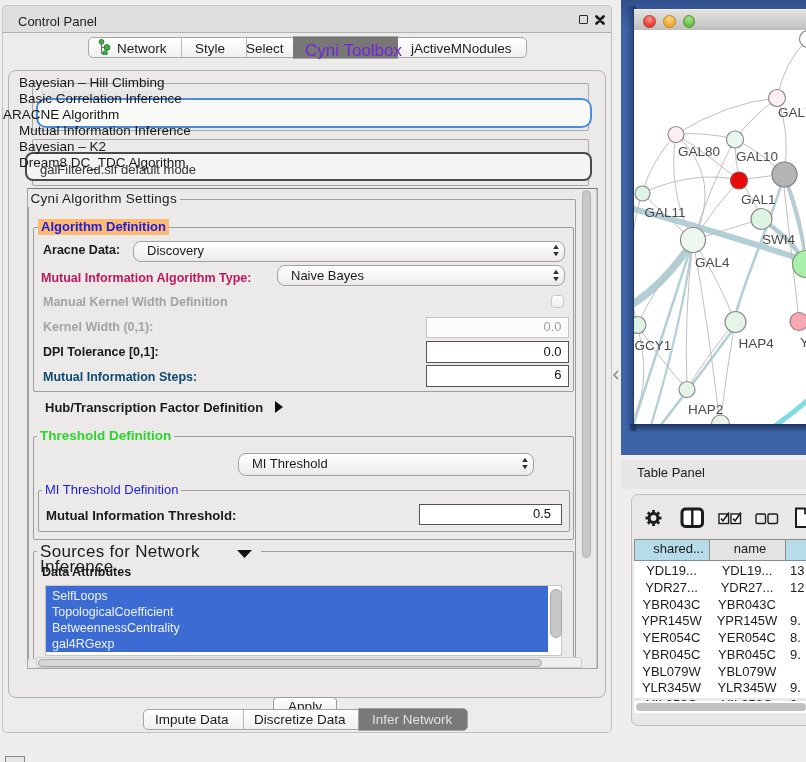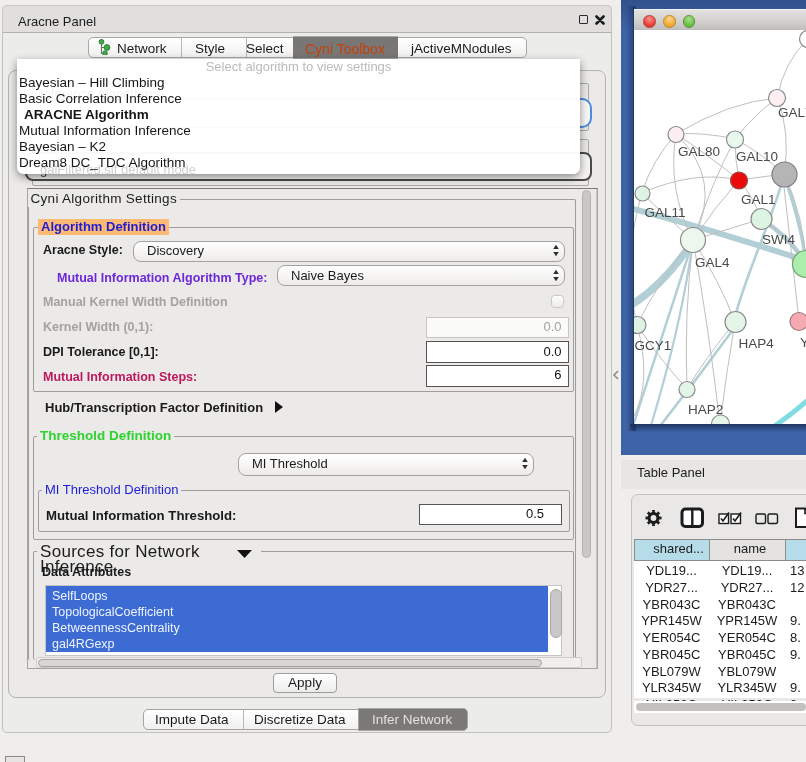--- a/index.html
+++ b/index.html
@@ -130,118 +130,115 @@
 <div class="abs" style="left:634px;top:697.0px;width:75px;text-align:center;font-size:13px;color:#1c1c1c">YIL052C</div>
 <div class="abs" style="left:709px;top:697.0px;width:76px;text-align:center;font-size:13px;color:#1c1c1c">YIL052C</div>
 <div class="abs" style="left:790px;top:697.0px;font-size:13px;color:#1c1c1c">9</div>
 <div class="abs" style="left:634px;top:700.5px;width:172px;height:12px;background:#ffffff"></div>
 <div class="abs" style="left:636px;top:702.5px;width:170px;height:8.5px;border-radius:4.5px;background:#c2c1c0"></div>
 <svg class="abs" style="left:612px;top:370px" width="8" height="10" viewBox="0 0 8 10">
       <path d="M6,1 L2,5 L6,9" fill="none" stroke="#8a8988" stroke-width="1.5"></path>
     </svg>
 <div class="abs" style="left:2px;top:5px;width:610px;height:728px;background:#ececeb;border:1px solid #c2c1c0;border-radius:5px;box-sizing:border-box"></div>
 <div class="abs" style="left:2px;top:5px;width:610px;height:28px;background:#e0dfde;border:1px solid #c8c7c6;border-bottom:1px solid #b2b1b0;border-radius:5px 5px 0 0;box-sizing:border-box"></div>
-<div class="abs" style="left:18px;top:13.5px;font-size:13px;color:#1c1c1c">Aracne Panel</div>
+<div class="abs" style="left:18px;top:13.5px;font-size:13px;color:#1c1c1c">Control Panel</div>
 <div class="abs" style="left:579px;top:14.5px;width:9px;height:9px;border:1.6px solid #2b2b2b;border-radius:1px;box-sizing:border-box"></div>
 <svg class="abs" style="left:595px;top:14.5px" width="10" height="10" viewBox="0 0 10 10">
       <path d="M1.5,1.5 L8.5,8.5 M8.5,1.5 L1.5,8.5" stroke="#1a1a1a" stroke-width="2.6" stroke-linecap="round"></path>
     </svg>
 <div class="abs" style="left:88px;top:36.5px;width:439px;height:21.5px;background:linear-gradient(#ffffff,#f1f0ef);border:1px solid #a8a7a6;border-radius:5px;box-sizing:border-box"></div>
 <div class="abs" style="left:292.5px;top:35.5px;width:105px;height:23px;background:#787776;border-top:1px solid #a8a7a6;border-bottom:1px solid #a8a7a6;box-sizing:border-box"></div>
 <div class="abs" style="left:181px;top:37.5px;width:1px;height:19.5px;background:#b8b7b6"></div>
 <div class="abs" style="left:245.5px;top:37.5px;width:1px;height:19.5px;background:#b8b7b6"></div>
 <div class="abs" style="left:488px;top:38px;width:0px;height:19px;background:#b8b7b6"></div>
 <svg class="abs" style="left:98px;top:39px" width="14" height="16" viewBox="0 0 14 16">
       <path d="M3.5,4 L3.5,14.5 M3.5,8.5 L7.5,8.5 M3.5,14.5 L6.5,14.5" stroke="#6b6b6b" stroke-width="1.1" fill="none"></path>
       <circle cx="3.5" cy="2.8" r="2.4" fill="#3fae49" stroke="#1f7a28" stroke-width="0.9"></circle>
       <circle cx="9" cy="8.5" r="2.9" fill="#3fae49" stroke="#1f7a28" stroke-width="0.9"></circle>
       <circle cx="7" cy="14.2" r="2.3" fill="#3fae49" stroke="#1f7a28" stroke-width="0.9"></circle>
     </svg>
 <div class="abs" style="left:117px;top:41px;font-size:13.5px;color:#1a1a1a">Network</div>
 <div class="abs" style="left:195px;top:41px;font-size:13.5px;color:#1a1a1a">Style</div>
 <div class="abs" style="left:246px;top:41px;font-size:13.5px;color:#1a1a1a">Select</div>
-<div class="abs" style="left:305px;top:41px;font-size:14px;color:#c2410c">Cyni Toolbox</div>
+<div class="abs" style="left:305px;top:41px;font-size:17px;color:#6d28d9">Cyni Toolbox</div>
 <div class="abs" style="left:411px;top:41px;font-size:13.5px;color:#1a1a1a">jActiveMNodules</div>
 <div class="abs" style="left:8px;top:70px;width:598px;height:628px;background:#ebeae9;border:1px solid #b5b4b3;border-radius:8px;box-sizing:border-box"></div>
 <div class="abs" style="left:32px;top:83px;width:557px;height:48px;border:1px solid #a9a8a7;border-radius:2px;box-sizing:border-box"></div>
 <div class="abs" style="left:36px;top:98px;width:556px;height:30px;border:2.5px solid #4a8ce0;border-radius:10px;background:#f8f8f7;box-sizing:border-box"></div>
 <div class="abs" style="left:32px;top:139px;width:557px;height:47px;border:1px solid #a9a8a7;border-radius:2px;box-sizing:border-box"></div>
 <div class="abs" style="left:25px;top:152px;width:567px;height:29px;border:2px solid #4b4a49;border-radius:8px;background:#f5f4f3;box-sizing:border-box"></div>
 <div class="abs" style="left:40px;top:162px;font-size:13px;color:#3c3b3a">galFiltered.sif default mode</div>
 <div class="abs" style="left:27px;top:188px;width:571px;height:481px;background:#ebeae9;border:1px solid #a5a4a3;border-top:1.5px solid #7d7c7b;box-sizing:border-box"></div>
 <div class="abs" style="left:581.5px;top:190px;width:9.5px;height:368px;border-radius:5px;background:#c9c8c7;border:1px solid #b3b2b1;box-sizing:border-box"></div>
 <div class="abs" style="left:595.5px;top:189px;width:1px;height:479px;background:#c6c5c4"></div>
 <div class="abs" style="left:27.5px;top:199px;width:548px;height:461px;border:1px solid #9e9d9c;border-bottom:none;border-radius:2px;box-sizing:border-box"></div>
 <div class="abs" style="left:27.5px;top:191px;height:16px;line-height:16px;background:#ebeae9;padding:0 3px;font-size:13.5px;letter-spacing:0.3px;color:#1c1c1c">Cyni Algorithm Settings</div>
 <div style="position:absolute;left:33px;top:226.5px;width:541px;height:165px;border:1px solid #9e9d9c;border-radius:2px;box-sizing:border-box"></div>
     <div style="position:absolute;left:38px;top:218.5px;height:16px;line-height:16px;background:#fdba74;padding:0 3px;font-size:13px;font-weight:bold;color:#1d1dd6">Algorithm Definition</div>
-<div class="abs" style="left:43px;top:243px;font-size:12.5px;font-weight:bold;color:#1a1a1a">Aracne Style:</div>
+<div class="abs" style="left:43px;top:243px;font-size:12.5px;font-weight:bold;color:#1a1a1a">Aracne Data:</div>
 <div style="position:absolute;left:133px;top:241px;width:432px;height:20.5px;border:1px solid #a3a2a1;border-radius:8px;background:linear-gradient(#ffffff,#f6f5f4 55%,#ebeae9);box-sizing:border-box"></div>
     <div style="position:absolute;left:147px;top:241px;height:20.5px;line-height:20.5px;font-size:13px;color:#1a1a1a">Discovery</div>
     <svg style="position:absolute;left:552px;top:244.0px" width="8" height="13" viewBox="0 0 8 13">
       <path d="M4,0.8 L6.8,5 L1.2,5 Z" fill="#2f2f2f"></path>
       <path d="M4,12.2 L6.8,8 L1.2,8 Z" fill="#2f2f2f"></path>
     </svg>
-<div class="abs" style="left:57px;top:271px;font-size:12.5px;font-weight:bold;color:#6d28d9">Mutual Information Algorithm Type:</div>
+<div class="abs" style="left:41px;top:271px;font-size:12.5px;font-weight:bold;color:#be185d">Mutual Information Algorithm Type:</div>
 <div style="position:absolute;left:277px;top:264.5px;width:288px;height:21px;border:1px solid #a3a2a1;border-radius:8px;background:linear-gradient(#ffffff,#f6f5f4 55%,#ebeae9);box-sizing:border-box"></div>
     <div style="position:absolute;left:291px;top:264.5px;height:21px;line-height:21px;font-size:13px;color:#1a1a1a">Naive Bayes</div>
     <svg style="position:absolute;left:552px;top:268.5px" width="8" height="13" viewBox="0 0 8 13">
       <path d="M4,0.8 L6.8,5 L1.2,5 Z" fill="#2f2f2f"></path>
       <path d="M4,12.2 L6.8,8 L1.2,8 Z" fill="#2f2f2f"></path>
     </svg>
 <div class="abs" style="left:43px;top:295px;font-size:12.5px;font-weight:bold;color:#a3a2a1">Manual Kernel Width Definition</div>
 <div class="abs" style="left:551px;top:295px;width:13px;height:13px;border:1px solid #c9c8c7;border-radius:3.5px;background:linear-gradient(#fdfdfc,#ecebea);box-sizing:border-box"></div>
 <div class="abs" style="left:43px;top:320px;font-size:12.5px;font-weight:bold;color:#a3a2a1">Kernel Width (0,1):</div>
 <div style="position:absolute;left:426px;top:316.5px;width:142.5px;height:21.5px;border:1px solid #c6c5c4;background:#fbfbfa;box-sizing:border-box;font-size:13px;color:#a3a2a1;text-align:right;padding-right:6px;line-height:18.5px">0.0</div>
 <div class="abs" style="left:43px;top:345px;font-size:12.5px;font-weight:bold;color:#1a1a1a">DPI Tolerance [0,1]:</div>
 <div style="position:absolute;left:426px;top:340.5px;width:142.5px;height:22px;border:1.5px solid #565554;background:#ffffff;box-sizing:border-box;font-size:13px;color:#111;text-align:right;padding-right:6px;line-height:19px">0.0</div>
-<div class="abs" style="left:43px;top:370px;font-size:12.5px;font-weight:bold;color:#be185d">Mutual Information Steps:</div>
+<div class="abs" style="left:43px;top:370px;font-size:12.5px;font-weight:bold;color:#0c4a6e">Mutual Information Steps:</div>
 <div style="position:absolute;left:426px;top:365px;width:142.5px;height:21.5px;border:1.5px solid #565554;background:#ffffff;box-sizing:border-box;font-size:13px;color:#111;text-align:right;padding-right:6px;line-height:18.5px">6</div>
 <div class="abs" style="left:45px;top:400px;font-size:13px;font-weight:bold;color:#1a1a1a">Hub/Transcription Factor Definition</div>
 <svg class="abs" style="left:274px;top:401px" width="10" height="12" viewBox="0 0 10 12">
       <path d="M1,0 L9,6 L1,12 Z" fill="#111"></path>
     </svg>
 <div style="position:absolute;left:33px;top:436px;width:541px;height:104px;border:1px solid #9e9d9c;border-radius:2px;box-sizing:border-box"></div>
     <div style="position:absolute;left:37px;top:428px;height:16px;line-height:16px;background:#ebeae9;padding:0 3px;font-size:13.5px;font-weight:bold;color:#2fd32f">Threshold Definition</div>
 <div style="position:absolute;left:238px;top:453px;width:296px;height:22.5px;border:1px solid #a3a2a1;border-radius:8px;background:linear-gradient(#ffffff,#f6f5f4 55%,#ebeae9);box-sizing:border-box"></div>
     <div style="position:absolute;left:252px;top:453px;height:22.5px;line-height:22.5px;font-size:13px;color:#1a1a1a">MI Threshold</div>
     <svg style="position:absolute;left:521px;top:457.0px" width="8" height="13" viewBox="0 0 8 13">
       <path d="M4,0.8 L6.8,5 L1.2,5 Z" fill="#2f2f2f"></path>
       <path d="M4,12.2 L6.8,8 L1.2,8 Z" fill="#2f2f2f"></path>
     </svg>
 <div style="position:absolute;left:38px;top:490px;width:532px;height:42px;border:1px solid #9e9d9c;border-radius:2px;box-sizing:border-box"></div>
     <div style="position:absolute;left:42px;top:482px;height:16px;line-height:16px;background:#ebeae9;padding:0 3px;font-size:13px;font-weight:normal;color:#1d1dd6">MI Threshold Definition</div>
 <div class="abs" style="left:46px;top:508px;font-size:13.2px;font-weight:bold;color:#1a1a1a">Mutual Information Threshold:</div>
-<div style="position:absolute;left:419px;top:504px;width:143px;height:20.5px;border:1.5px solid #565554;background:#ffffff;box-sizing:border-box;font-size:13px;color:#111;text-align:right;padding-right:17px;line-height:17.5px">0.5</div>
+<div style="position:absolute;left:419px;top:504px;width:143px;height:20.5px;border:1.5px solid #565554;background:#ffffff;box-sizing:border-box;font-size:13px;color:#111;text-align:right;padding-right:10px;line-height:17.5px">0.5</div>
 <div class="abs" style="left:33px;top:551px;width:541px;height:109px;border:1px solid #9e9d9c;border-bottom:none;border-radius:2px;box-sizing:border-box"></div>
 <div class="abs" style="left:37px;top:544px;width:218px;height:15px;line-height:15px;background:#ebeae9;padding:0 3px;font-size:17px;letter-spacing:0.3px;color:#1c1c1c">Sources for Network Inference</div>
 <svg class="abs" style="left:237px;top:549px" width="15" height="10" viewBox="0 0 15 10">
       <path d="M0,1 L15,1 L7.5,9 Z" fill="#111"></path>
     </svg>
 <div class="abs" style="left:42px;top:565px;font-size:12.5px;font-weight:bold;color:#1a1a1a">Data Attributes</div>
 <div class="abs" style="left:45px;top:585px;width:517px;height:71px;background:#ffffff;border:1px solid #c6c5c4;box-sizing:border-box"></div>
 <div class="abs" style="left:46px;top:586px;width:502px;height:66px;background:#3b6bd3"></div>
 <div class="abs" style="left:52px;top:588.5px;font-size:12.5px;color:#eef3fd">SelfLoops</div>
 <div class="abs" style="left:52px;top:604.6px;font-size:12.5px;color:#eef3fd">TopologicalCoefficient</div>
 <div class="abs" style="left:52px;top:620.7px;font-size:12.5px;color:#eef3fd">BetweennessCentrality</div>
 <div class="abs" style="left:52px;top:636.8px;font-size:12.5px;color:#eef3fd">gal4RGexp</div>
 <div class="abs" style="left:549.5px;top:588.5px;width:12px;height:49px;border-radius:6px;background:#c9c8c7;border:1px solid #aaa9a8;box-sizing:border-box"></div>
 <div class="abs" style="left:36px;top:656.5px;width:546px;height:11.5px;background:#f0efee;border:1px solid #cfcecd;border-radius:2px;box-sizing:border-box"></div>
 <div class="abs" style="left:38px;top:658.5px;width:504px;height:8px;border-radius:4px;background:#d8d7d6;border:1px solid #a5a4a3;box-sizing:border-box"></div>
-<div class="abs" style="left:273px;top:673px;width:64px;height:19.5px;background:linear-gradient(#ffffff,#ededec);border:1px solid #9e9d9c;border-radius:4px;box-sizing:border-box;text-align:center;font-size:13.5px;color:#1a1a1a;line-height:18px">Apply</div>
+<div class="abs" style="left:273px;top:697px;width:64px;height:19.5px;background:linear-gradient(#ffffff,#ededec);border:1px solid #9e9d9c;border-radius:4px;box-sizing:border-box;text-align:center;font-size:13.5px;color:#1a1a1a;line-height:18px">Apply</div>
 <div class="abs" style="left:143px;top:709px;width:325px;height:21px;background:linear-gradient(#ffffff,#f1f0ef);border:1px solid #a5a4a3;border-radius:5px;box-sizing:border-box"></div>
 <div class="abs" style="left:358px;top:708px;width:110px;height:23px;background:#7a7978;border:1px solid #a5a4a3;border-radius:0 5px 5px 0;box-sizing:border-box"></div>
 <div class="abs" style="left:242.5px;top:710px;width:1px;height:19px;background:#b8b7b6"></div>
 <div class="abs" style="left:155px;top:712px;font-size:13.5px;color:#1a1a1a">Impute Data</div>
 <div class="abs" style="left:254px;top:712px;font-size:13.5px;color:#1a1a1a">Discretize Data</div>
 <div class="abs" style="left:372px;top:712px;font-size:13.5px;color:#e2e1e0">Infer Network</div>
 <div class="abs" style="left:5px;top:756px;width:20px;height:16px;border:1.5px solid #8a8988;background:#e6e5e4;box-sizing:border-box"></div>
-<div class="abs" style="left:17px;top:59px;width:563px;height:115px;background:rgba(255,255,255,0.97);border-radius:0 0 7px 7px;box-shadow:0 3px 8px rgba(0,0,0,0.45)">
-      <div style="position:absolute;left:0;top:0;width:100%;text-align:center;font-size:13px;color:#bcbbba;height:15px;line-height:16px">Select algorithm to view settings</div>
-    </div>
 <div class="abs" style="left:40px;top:162px;height:12px;overflow:hidden;font-size:13px;color:rgba(60,59,58,0.22);z-index:6">galFiltered.sif default mode</div>
 <div class="abs" style="left:40px;top:86px;font-size:13px;color:rgba(60,59,58,0.07);z-index:6">Inference Algorithm</div>
 <div class="abs" style="left:19px;top:74.8px;font-size:13.5px;font-weight:normal;color:#161616;z-index:5">Bayesian – Hill Climbing</div>
 <div class="abs" style="left:19px;top:90.8px;font-size:13.5px;font-weight:normal;color:#161616;z-index:5">Basic Correlation Inference</div>
-<div class="abs" style="left:24px;top:106.7px;font-size:13.5px;font-weight:bold;color:#161616;z-index:5">ARACNE Algorithm</div>
+<div class="abs" style="left:3px;top:106.7px;font-size:13.5px;font-weight:normal;color:#161616;z-index:5">ARACNE Algorithm</div>
 <div class="abs" style="left:19px;top:122.6px;font-size:13.5px;font-weight:normal;color:#161616;z-index:5">Mutual Information Inference</div>
 <div class="abs" style="left:19px;top:138.6px;font-size:13.5px;font-weight:normal;color:#161616;z-index:5">Bayesian – K2</div>
 <div class="abs" style="left:19px;top:154.6px;font-size:13.5px;font-weight:normal;color:#161616;z-index:5">Dream8 DC_TDC Algorithm</div>
 </div>
 </body></html>

